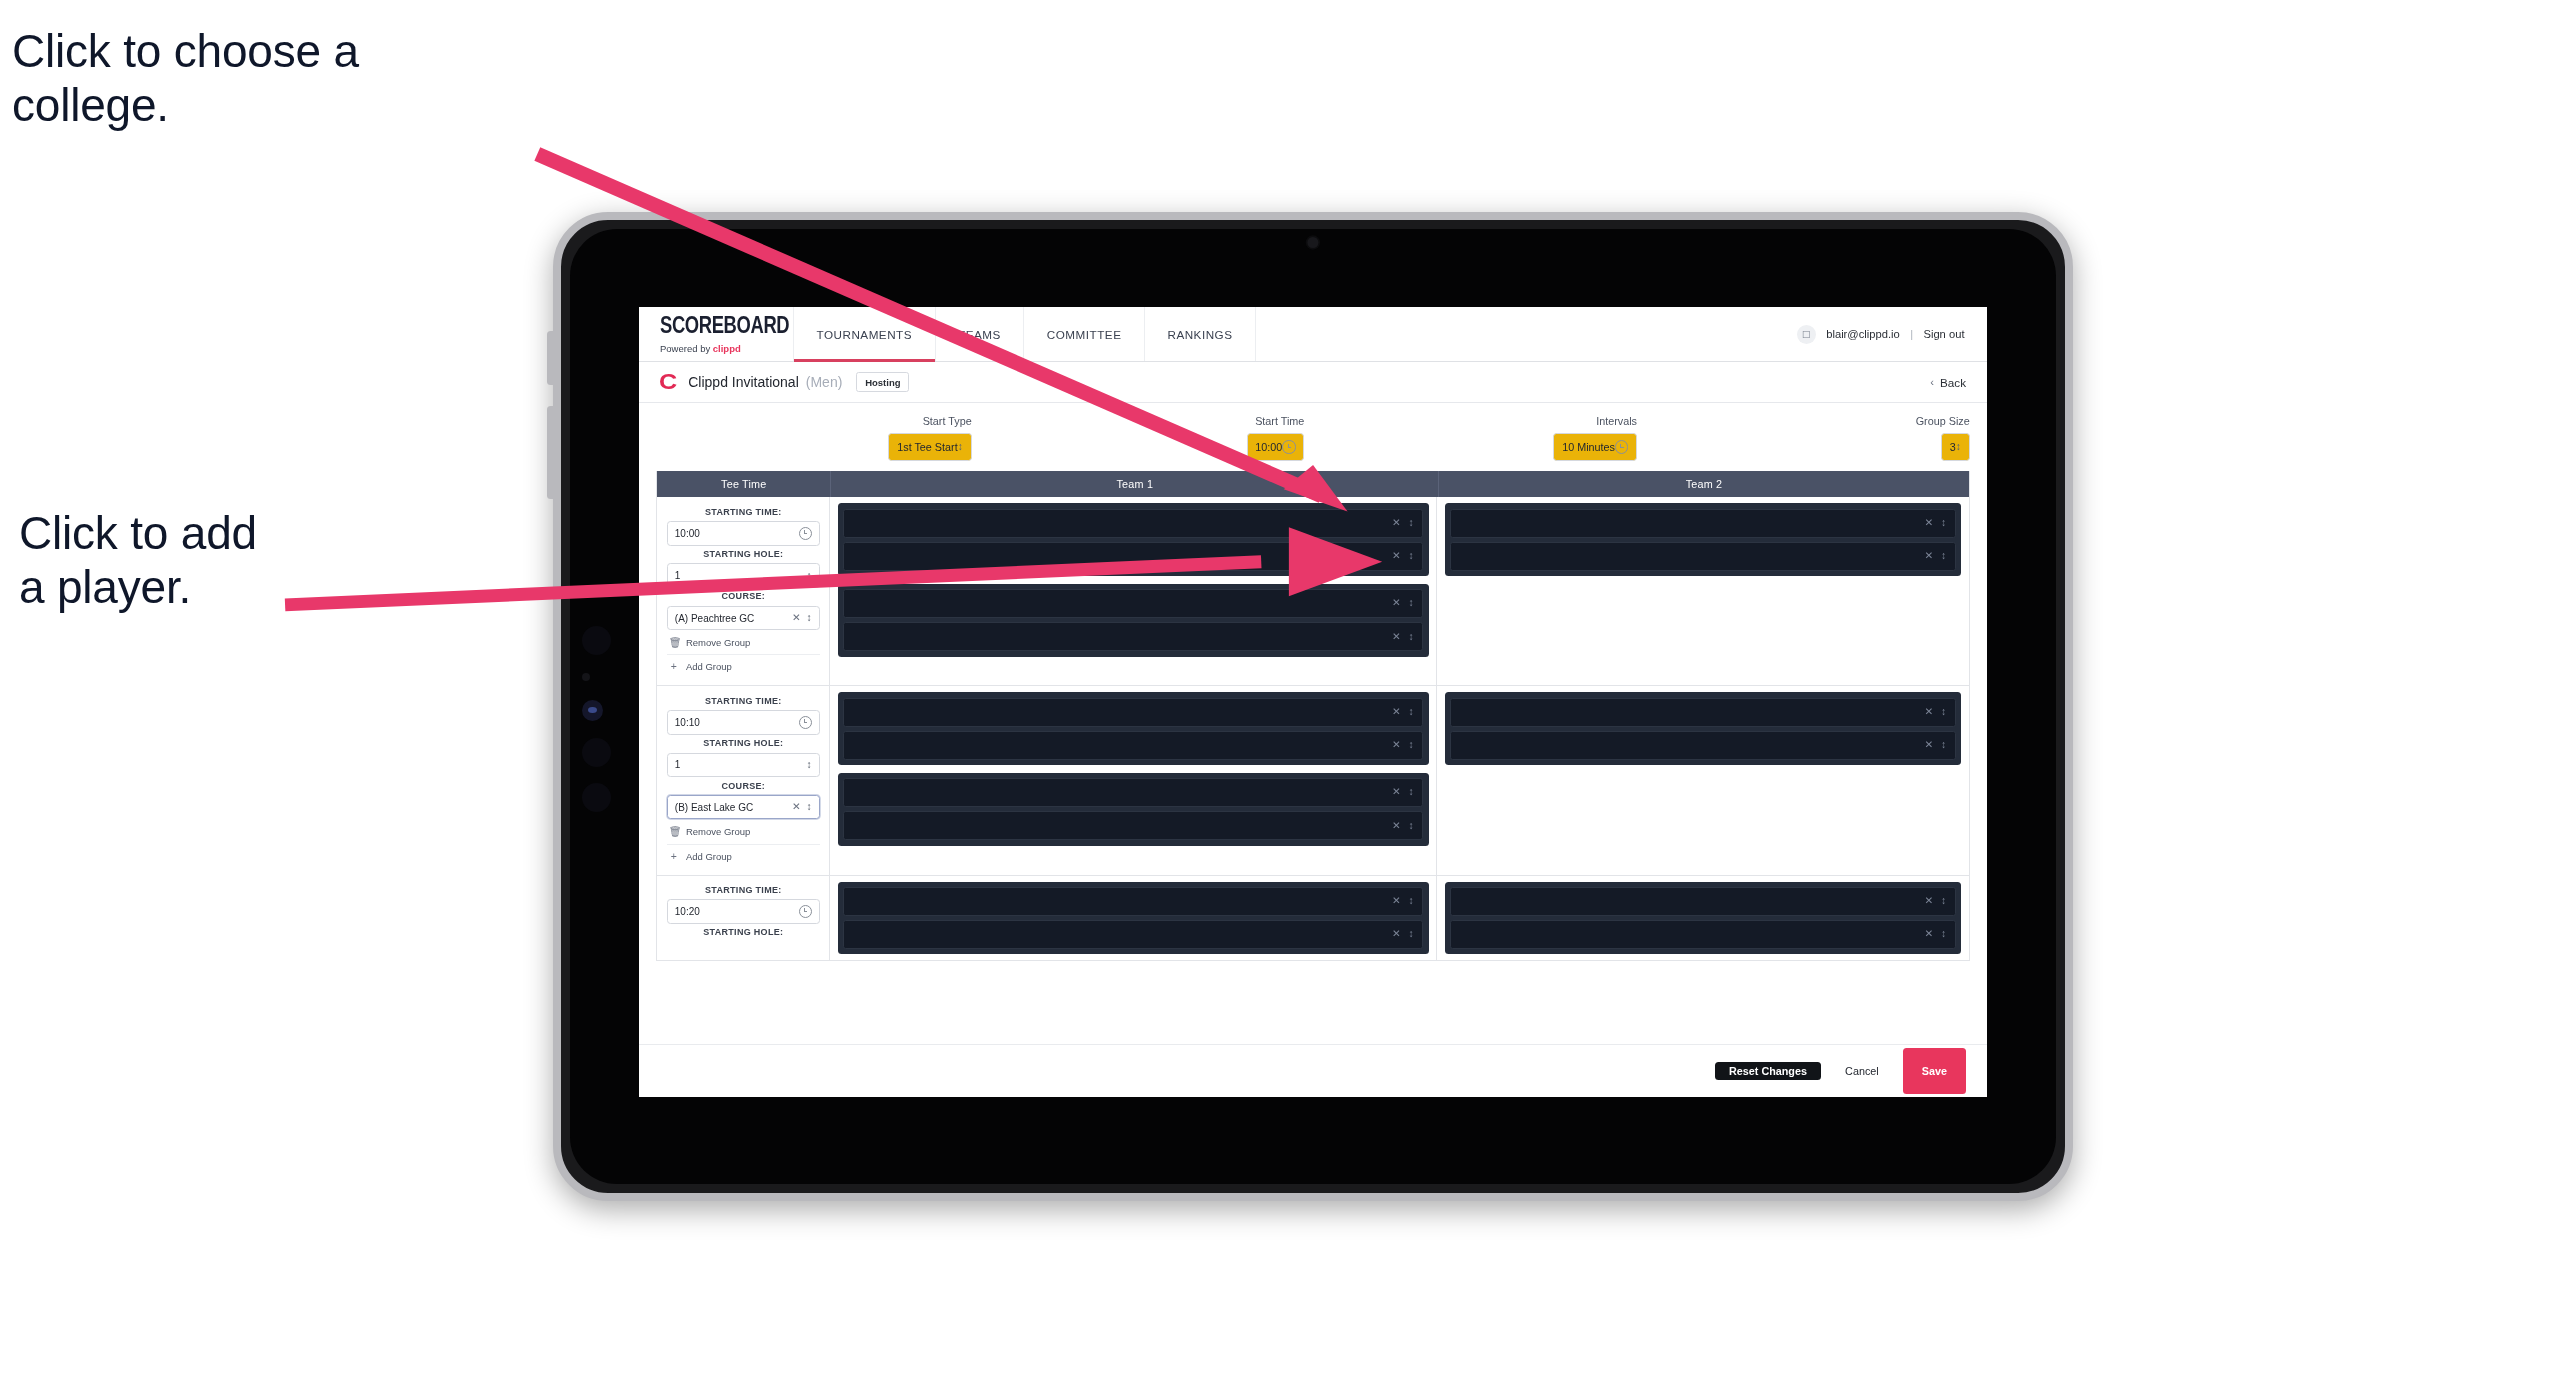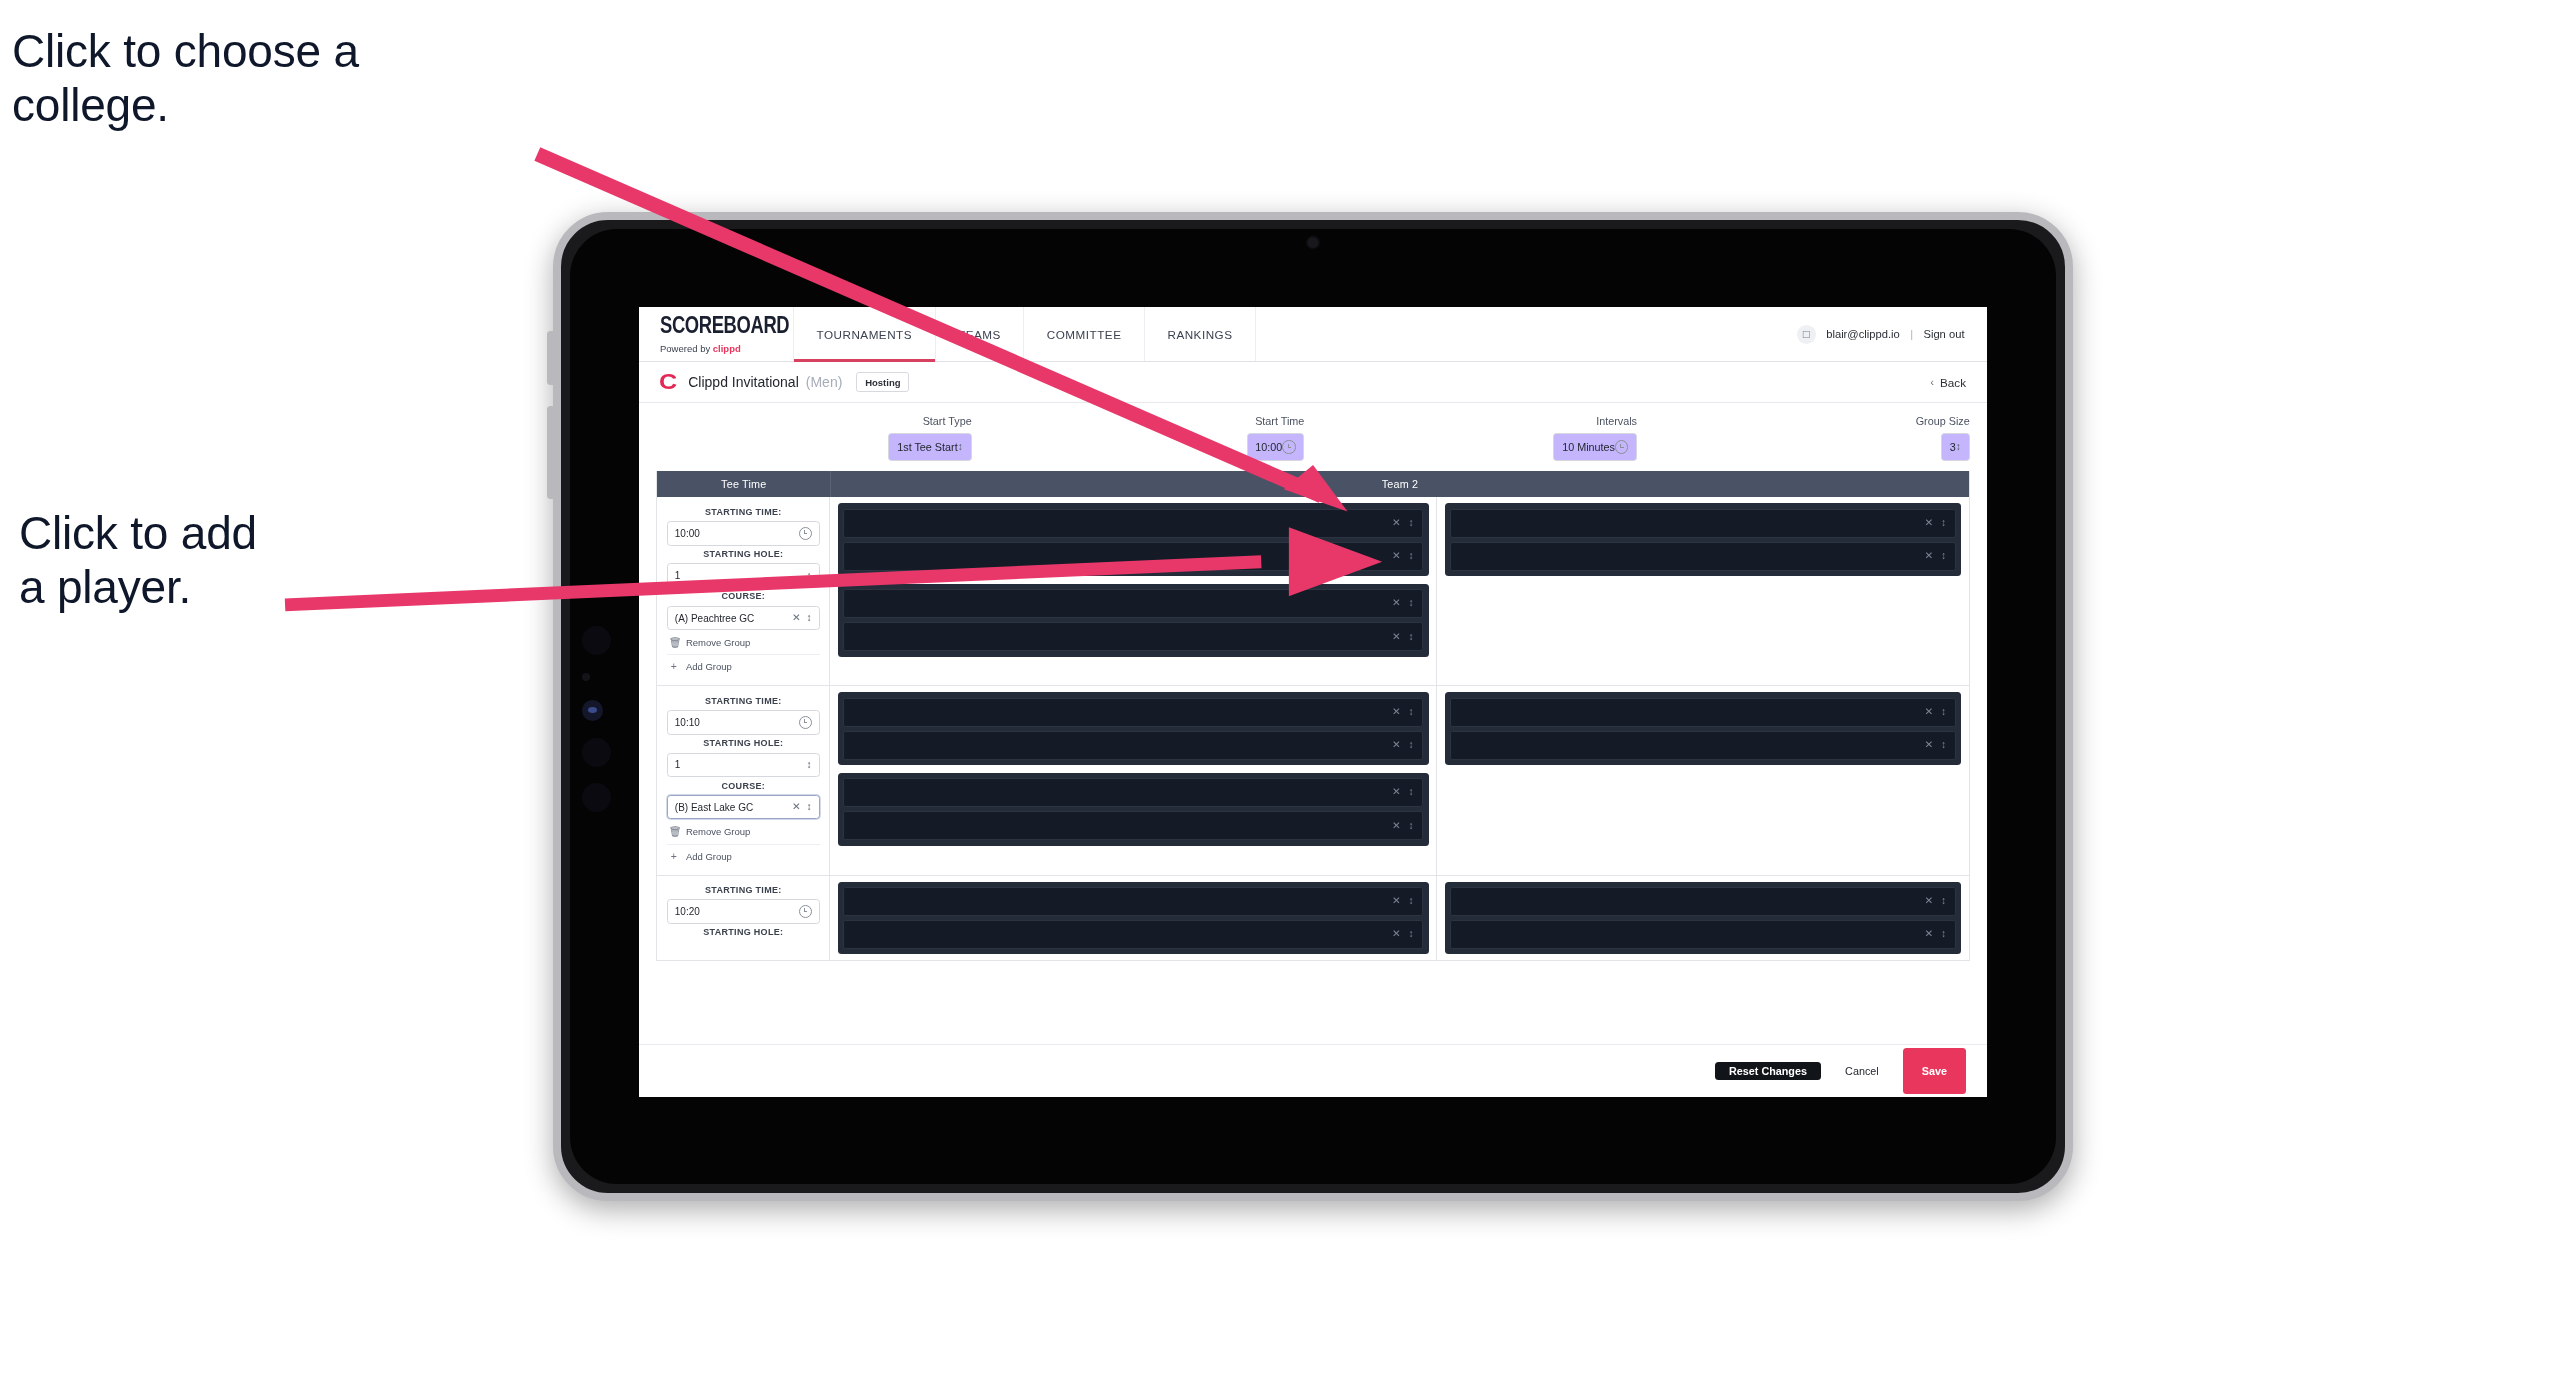--- a/index.html
+++ b/index.html
@@ -118,21 +118,21 @@
     padding:3.5px 7.8px;font-size:9.5px;font-weight:bold;color:#2b2f36;background:#fff;
   }
   .backlink{margin-left:auto;display:flex;align-items:center;gap:6px;font-size:11.7px;color:#2b2f36;cursor:pointer;}
   .backlink .chev{font-size:11.2px;color:#6b7280;}
 
   
   .filters{display:flex;padding:12px 17.3px 10.4px 17.3px;gap:17.3px;background:#fff;}
   .fgroup{flex:1;display:flex;flex-direction:column;align-items:flex-end;}
   .flabel{font-size:10.8px;color:#4b5260;margin-bottom:6px;}
   .fctl{
-    height:26px;border:0.9px solid #d5d8de;border-radius:3.5px;background:#c4b5fd;
+    height:26px;border:0.9px solid #d5d8de;border-radius:3.5px;background:#eab308;
     display:flex;align-items:center;padding:0 7.8px;font-size:10.8px;color:#23272f;
     justify-content:space-between;cursor:pointer;
   }
   .stepper{color:#5b6370;font-size:10.4px;line-height:1;}
   .clockico{width:11.2px;height:11.2px;border:1.2px solid #8a9099;border-radius:50%;position:relative;}
   .clockico:before{content:"";position:absolute;left:4.3px;top:2.2px;width:1.1px;height:3.8px;background:#8a9099;}
   .clockico:after{content:"";position:absolute;left:4.3px;top:5.2px;width:3.5px;height:1.1px;background:#8a9099;}
 
   
   .tablewrap{margin:0 17.3px;border:0.9px solid #e2e4e8;border-top:none;}
@@ -274,20 +274,21 @@
       <div class="fctl">
         <span>3</span>
         <span class="stepper">↕</span>
       </div>
     </div>
   </div>
 
   <div class="tablewrap">
     <div class="thead">
       <div class="th th-tee">Tee Time</div>
+      <div class="th th-t1">Team 1</div>
       <div class="th th-t2">Team 2</div>
     </div>
 
     <div class="grouprow">
       <div class="teecell">
         <div class="minilabel">STARTING TIME:</div>
         <div class="minictl">
           <span>10:00</span>
           <span class="clockico"></span>
         </div>

